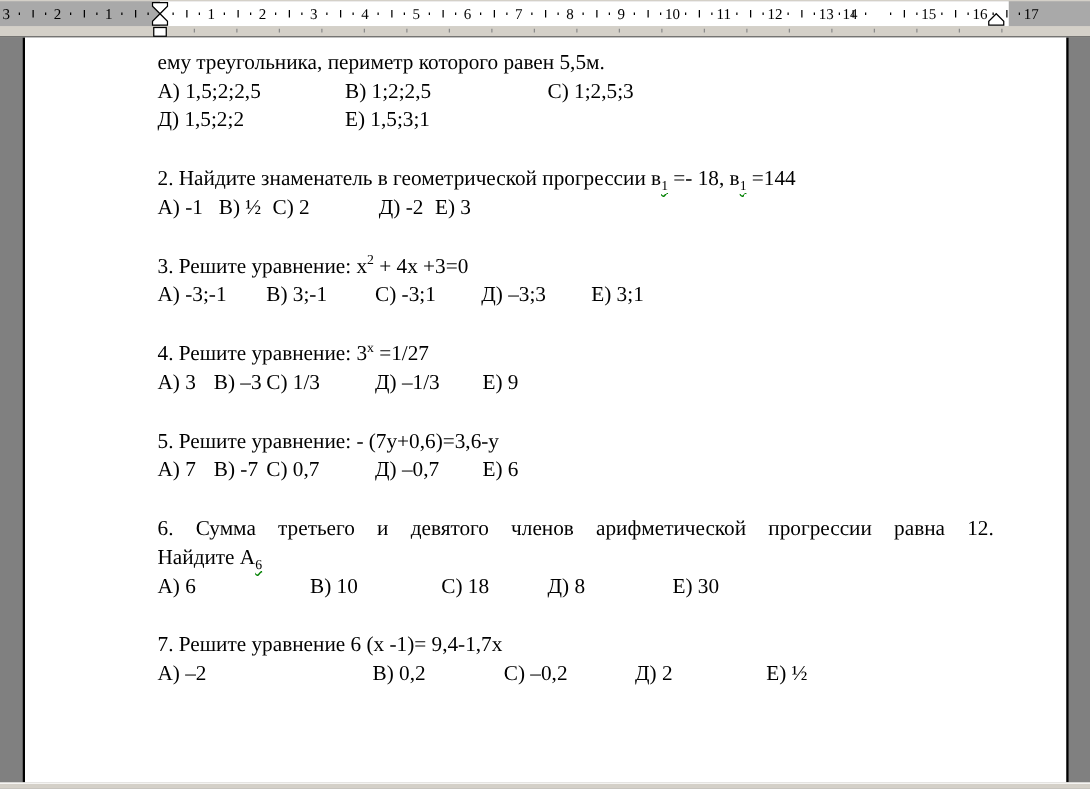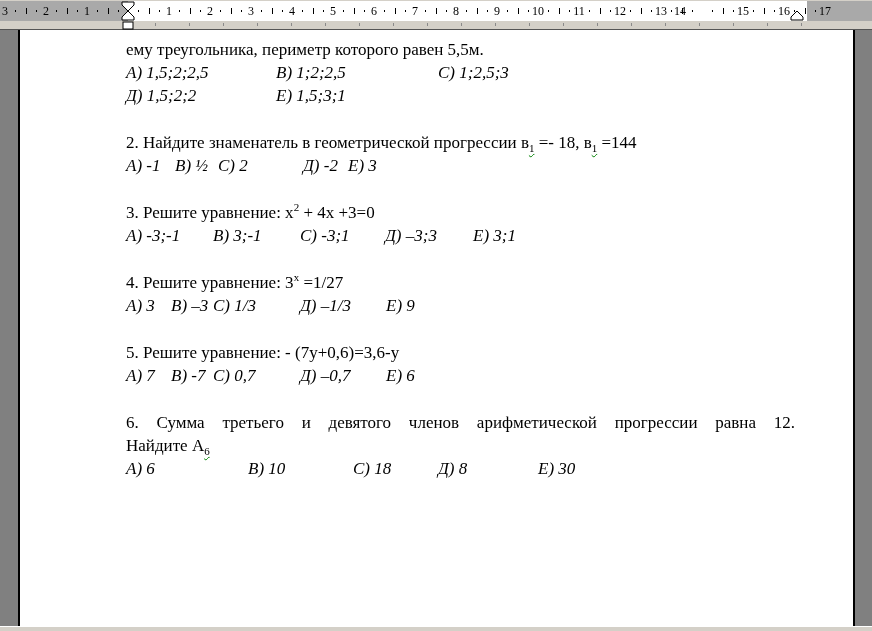--- a/index.html
+++ b/index.html
@@ -27,21 +27,21 @@
   .bottom-strip{position:absolute;left:0;top:626px;width:872px;height:5px;background:#d4d0c8;border-top:1px solid #fff;}
   
   .page{font-size:17px;line-height:23px;color:#000;}
   .title{font-weight:bold;font-style:italic;margin-bottom:23px;}
   .block{margin-bottom:24px;}
   .just{text-align:justify;text-align-last:justify;}
   .u-line{text-decoration:underline;}
   .spell-red{text-decoration:underline wavy red 1px;text-underline-offset:4px;}
   .sub-g{vertical-align:sub;font-size:11px;line-height:0;text-decoration:underline wavy green 1px;}
   .sup{vertical-align:super;font-size:11px;line-height:0;}
-  .arow{white-space:nowrap;font-style:italic;}
+  .arow{white-space:nowrap;}
   .ac{display:inline-block;}
 </style>
 </head>
 <body>
 
 <div class="ruler-area">
   <div class="ruler-bar" id="ruler-bar">
     <div class="ruler-active" id="ruler-active" style="left: 128px; width: 679px;"></div>
   <span class="ruler-num" style="left: 5px;">3</span>
       <span class="ruler-dot" style="left: 15.25px;"></span>
@@ -187,17 +187,21 @@
       <div>5. Решите уравнение: - (7у+0,6)=3,6-у</div>
       <div class="arow"><span class="ac" style="min-width:45px">А) 7</span><span class="ac" style="min-width:42px">В) -7</span><span class="ac" style="min-width:87px">С) 0,7</span><span class="ac" style="min-width:86px">Д) –0,7</span><span class="ac">Е) 6</span></div>
     </div>
 
     <div class="block">
       <div class="just">6. Сумма третьего и девятого членов арифметической прогрессии равна 12.</div>
       <div><span>Найдите А</span><span class="sub-g">6</span></div>
       <div class="arow"><span class="ac" style="min-width:122px">А) 6</span><span class="ac" style="min-width:105px">В) 10</span><span class="ac" style="min-width:85px">С) 18</span><span class="ac" style="min-width:100px">Д) 8</span><span class="ac">Е) 30</span></div>
     </div>
 
+    <div class="block">
+      <div>7. Решите уравнение 6 (х -1)= 9,4-1,7х</div>
+      <div class="arow"><span class="ac" style="min-width:172px">А) –2</span><span class="ac" style="min-width:105px">В) 0,2</span><span class="ac" style="min-width:105px">С) –0,2</span><span class="ac" style="min-width:105px">Д) 2</span><span class="ac">Е) ½</span></div>
+    </div>
 
   </div>
 </div>
 
 <div class="bottom-strip"></div>
 
 </body></html>

